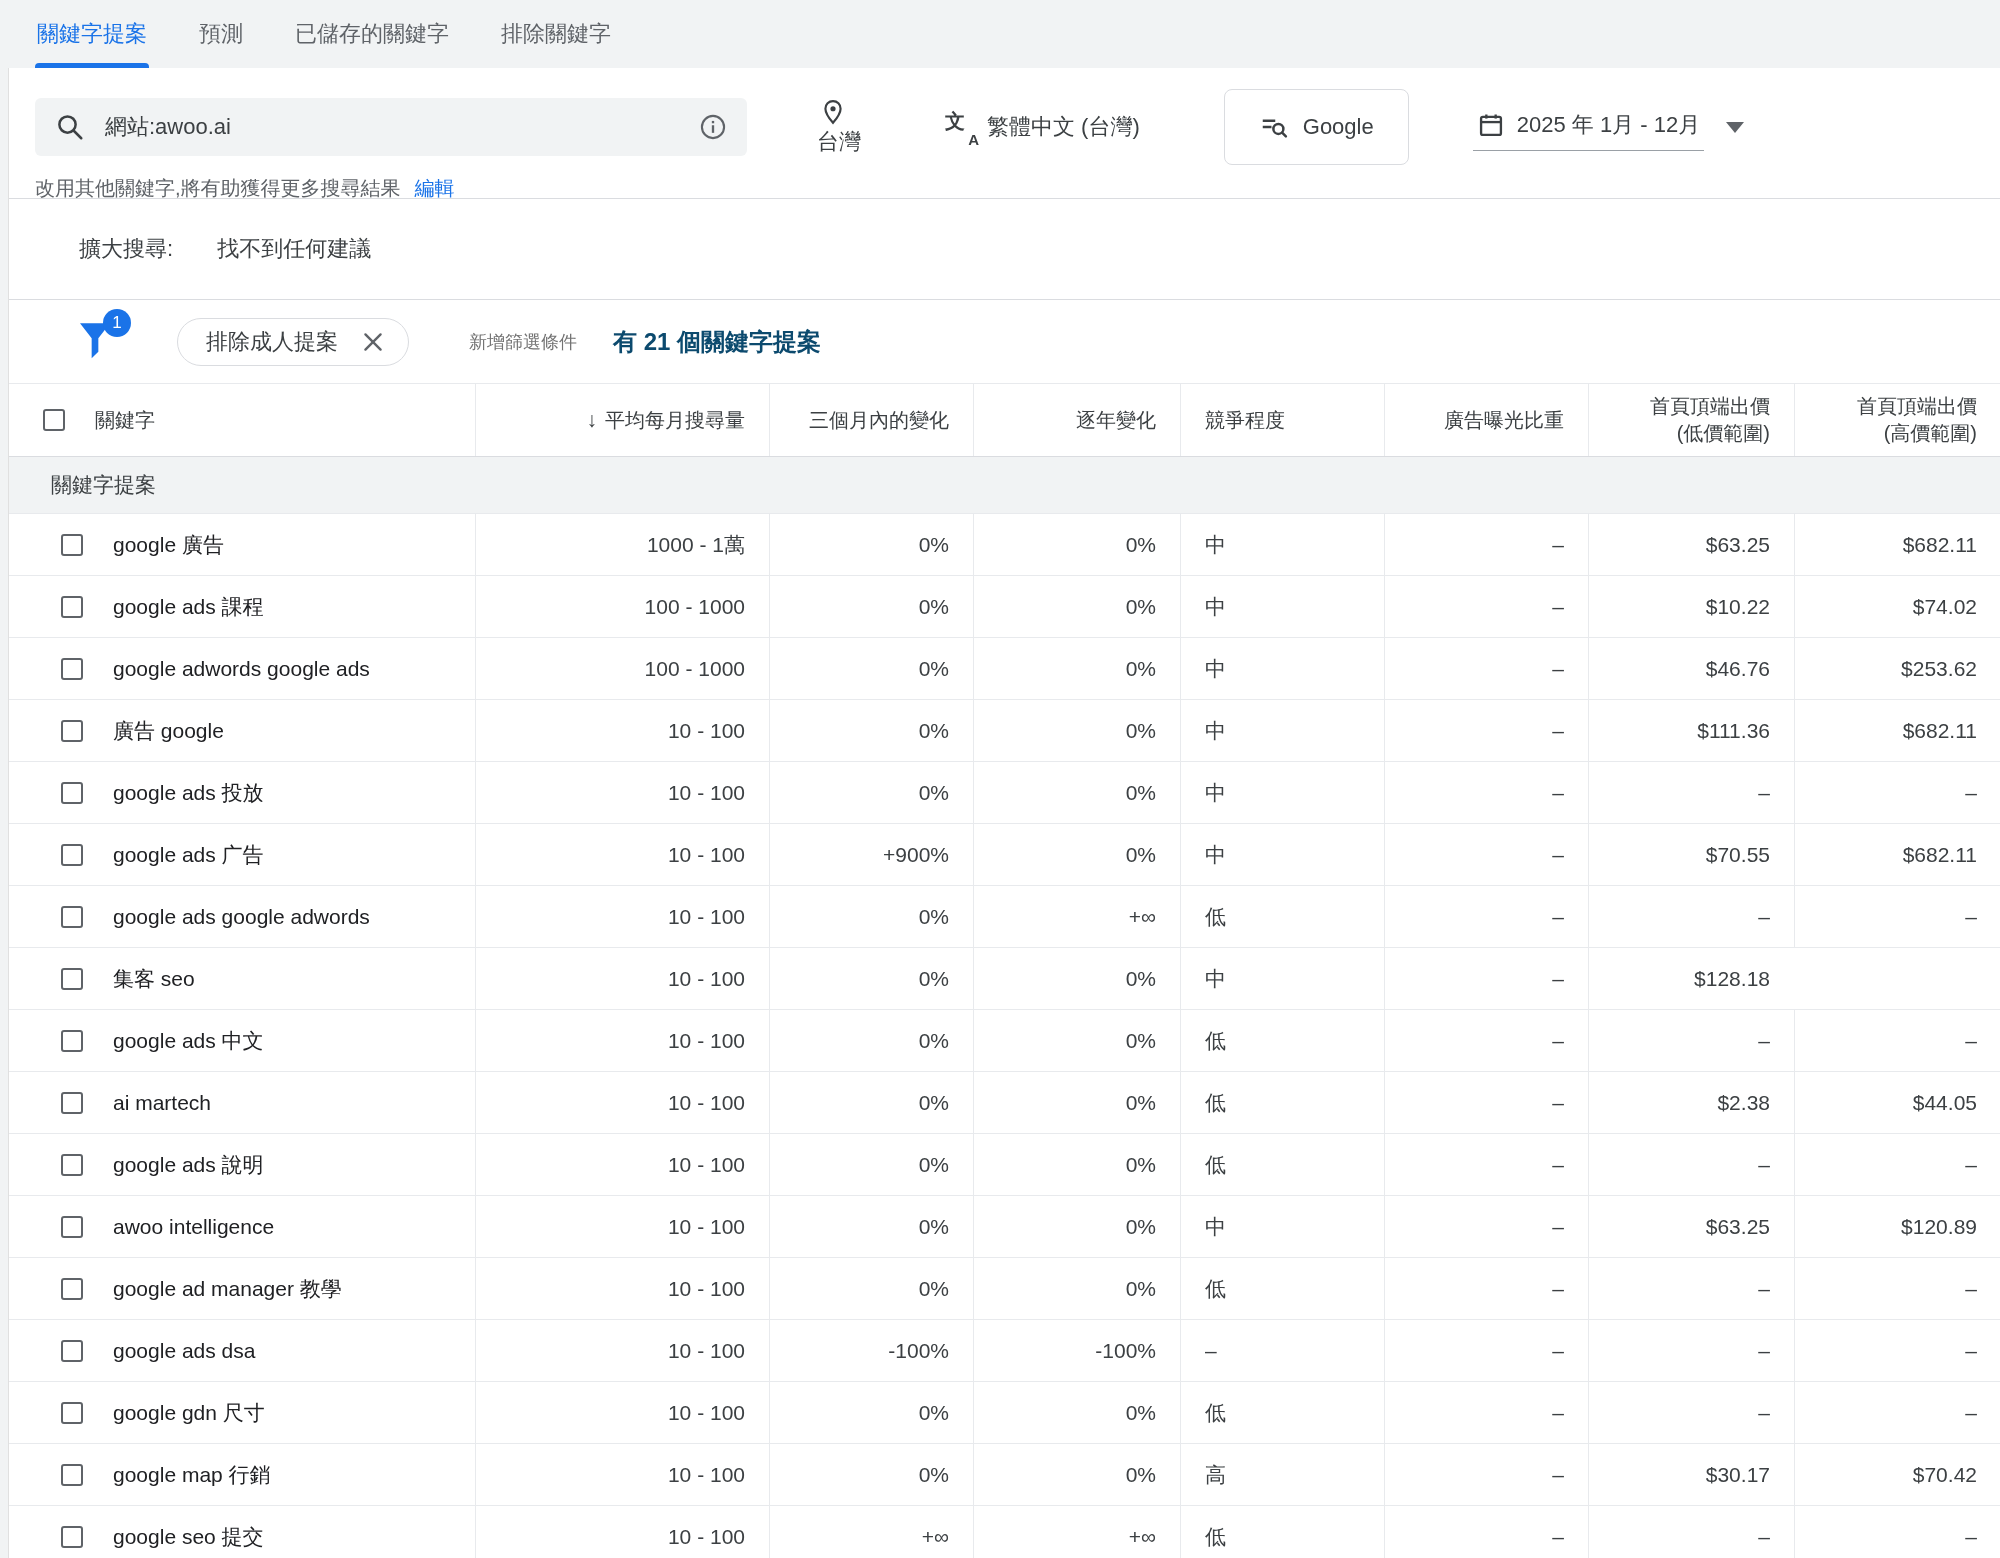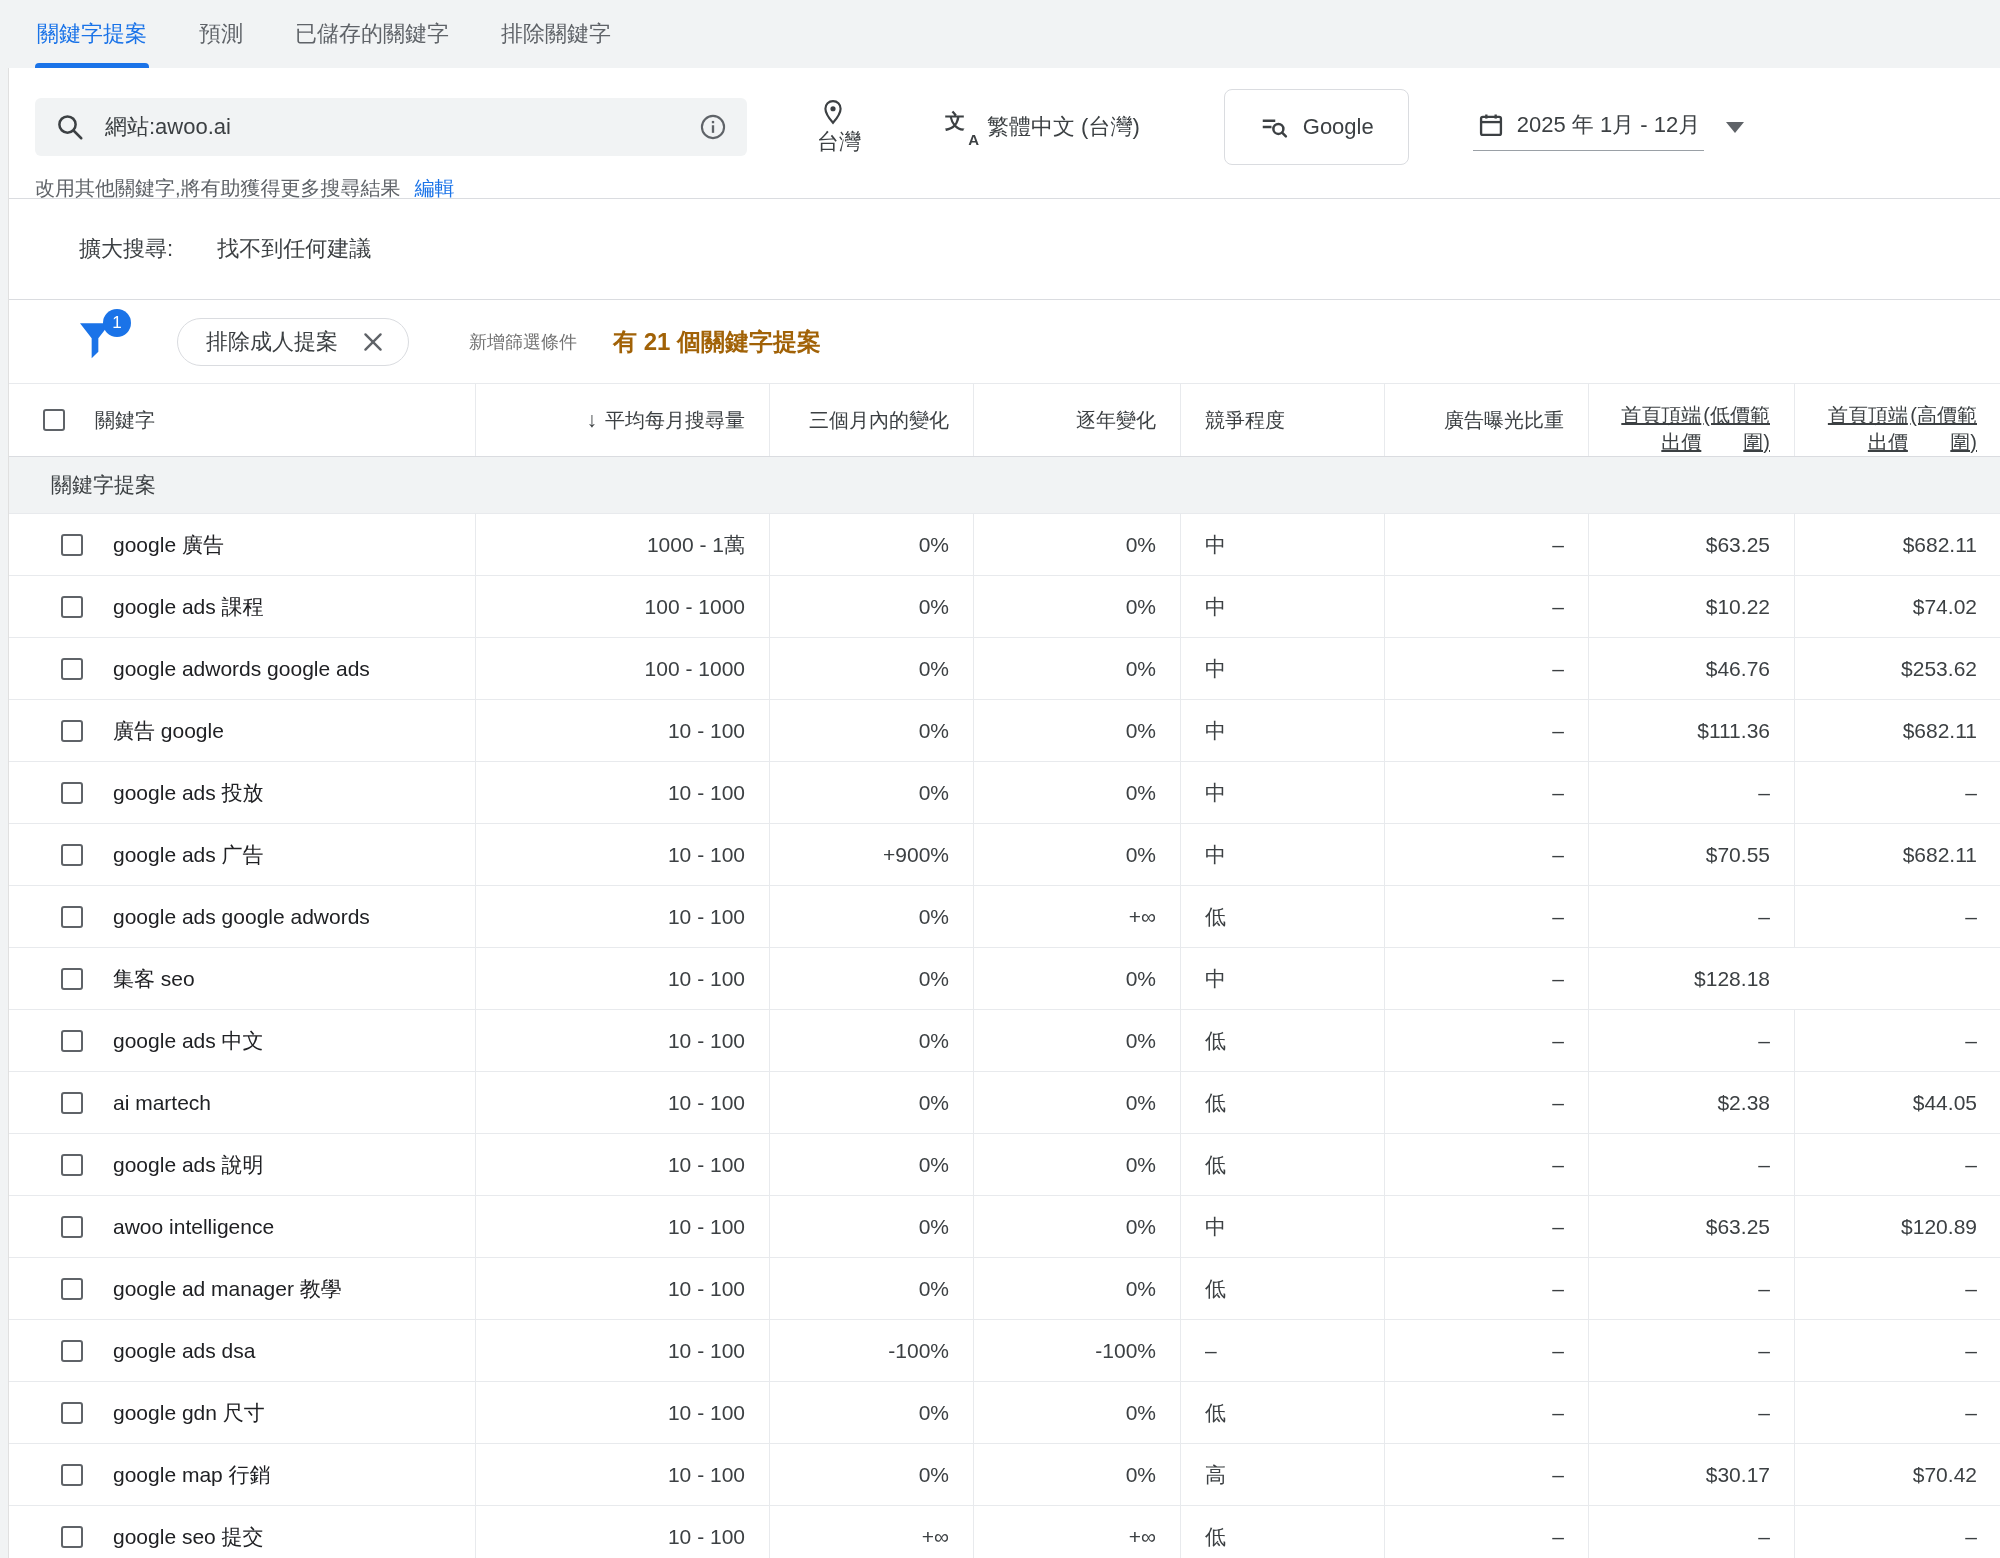--- a/index.html
+++ b/index.html
@@ -74,32 +74,32 @@
   .badge {
     position:absolute; top:-8px; right:-12px; width:28px; height:28px; border-radius:50%;
     background:#1a73e8; color:#fff; font-size:17px; display:flex; align-items:center; justify-content:center;
   }
   .chip {
     margin-left:58px; height:48px; border:1px solid #dadce0; border-radius:28px;
     display:flex; align-items:center; padding:0 22px 0 28px; font-size:22px; color:#3c4043; cursor:pointer;
   }
   .chip .x { margin-left:22px; }
   .addfilter { margin-left:60px; font-size:18px; color:#737373; cursor:pointer; }
-  .count { margin-left:36px; font-size:24px; font-weight:bold; color:#a16207; }
+  .count { margin-left:36px; font-size:24px; font-weight:bold; color:#0c4a6e; }
   
   .tgrid { display:grid; grid-template-columns:466px 294px 204px 207px 204px 204px 206px 207px; }
   .thead { border-top:1px solid #e8eaed; border-bottom:1px solid #dadce0; }
   .thead .cell {
     height:72px; display:flex; align-items:center; font-size:20px; font-weight:500; color:#3c4043;
   }
   .cell { padding:0 24px; }
   .cell.sep { border-left:1px solid #e8eaed; }
   .r { justify-content:flex-end; text-align:right; }
   .l { justify-content:flex-start; text-align:left; }
-  .thead .two { flex-direction:row; align-items:flex-end; justify-content:center; line-height:1.35;text-decoration:underline; }
+  .thead .two { flex-direction:column; align-items:flex-end; justify-content:center; line-height:1.35; }
   .sortarrow { margin-right:8px; font-size:21px; color:#3c4043; }
   .sectionrow {
     height:57px; background:#f1f3f4; display:flex; align-items:center;
     padding-left:42px; font-size:21px; color:#3c4043; border-bottom:1px solid #e8eaed;
   }
   .trow { border-bottom:1px solid #e8eaed; background:#fff; }
   .trow .cell { height:61px; display:flex; align-items:center; font-size:21px; color:#3c4043; }
   .kwcell { display:flex; align-items:center; gap:30px; padding-left:52px; }
   .kw { color:#202124; }
   .checkbox {

